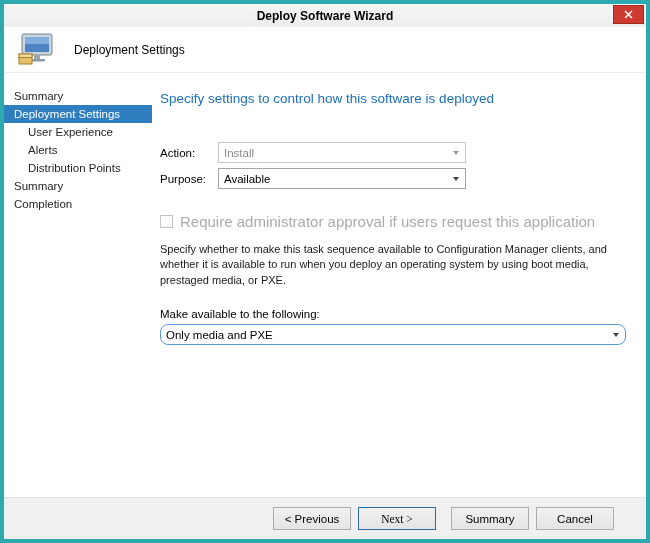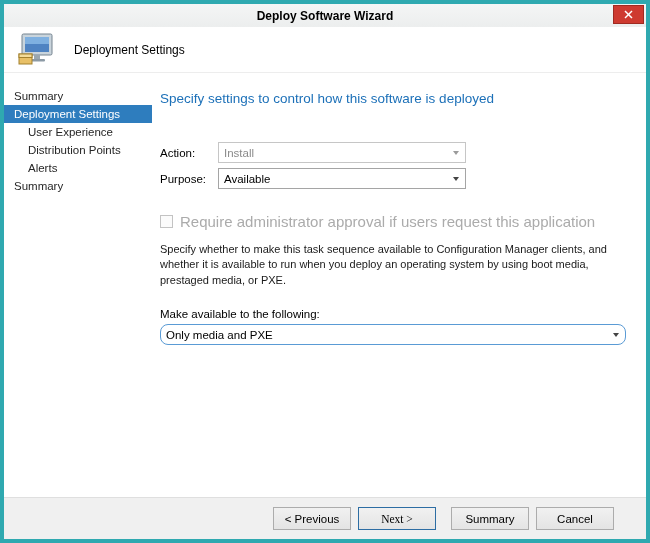--- a/index.html
+++ b/index.html
@@ -123,23 +123,24 @@
     </svg>
     <span class="header-title">Deployment Settings</span>
   </div>
 
   <div class="body">
 
     <div class="sidebar">
       <div class="nav-item">Summary</div>
       <div class="nav-item selected">Deployment Settings</div>
       <div class="nav-item sub">User Experience</div>
+      <div class="nav-item sub">Alerts</div>
       <div class="nav-item sub">Distribution Points</div>
-      <div class="nav-item sub">Alerts</div>
       <div class="nav-item">Summary</div>
+      <div class="nav-item">Completion</div>
     </div>
 
     <div class="content">
       <div class="heading">Specify settings to control how this software is deployed</div>
 
       <div class="form">
         <div class="row">
           <label>Action:</label>
           <div class="combo disabled">
             <span>Install</span>

